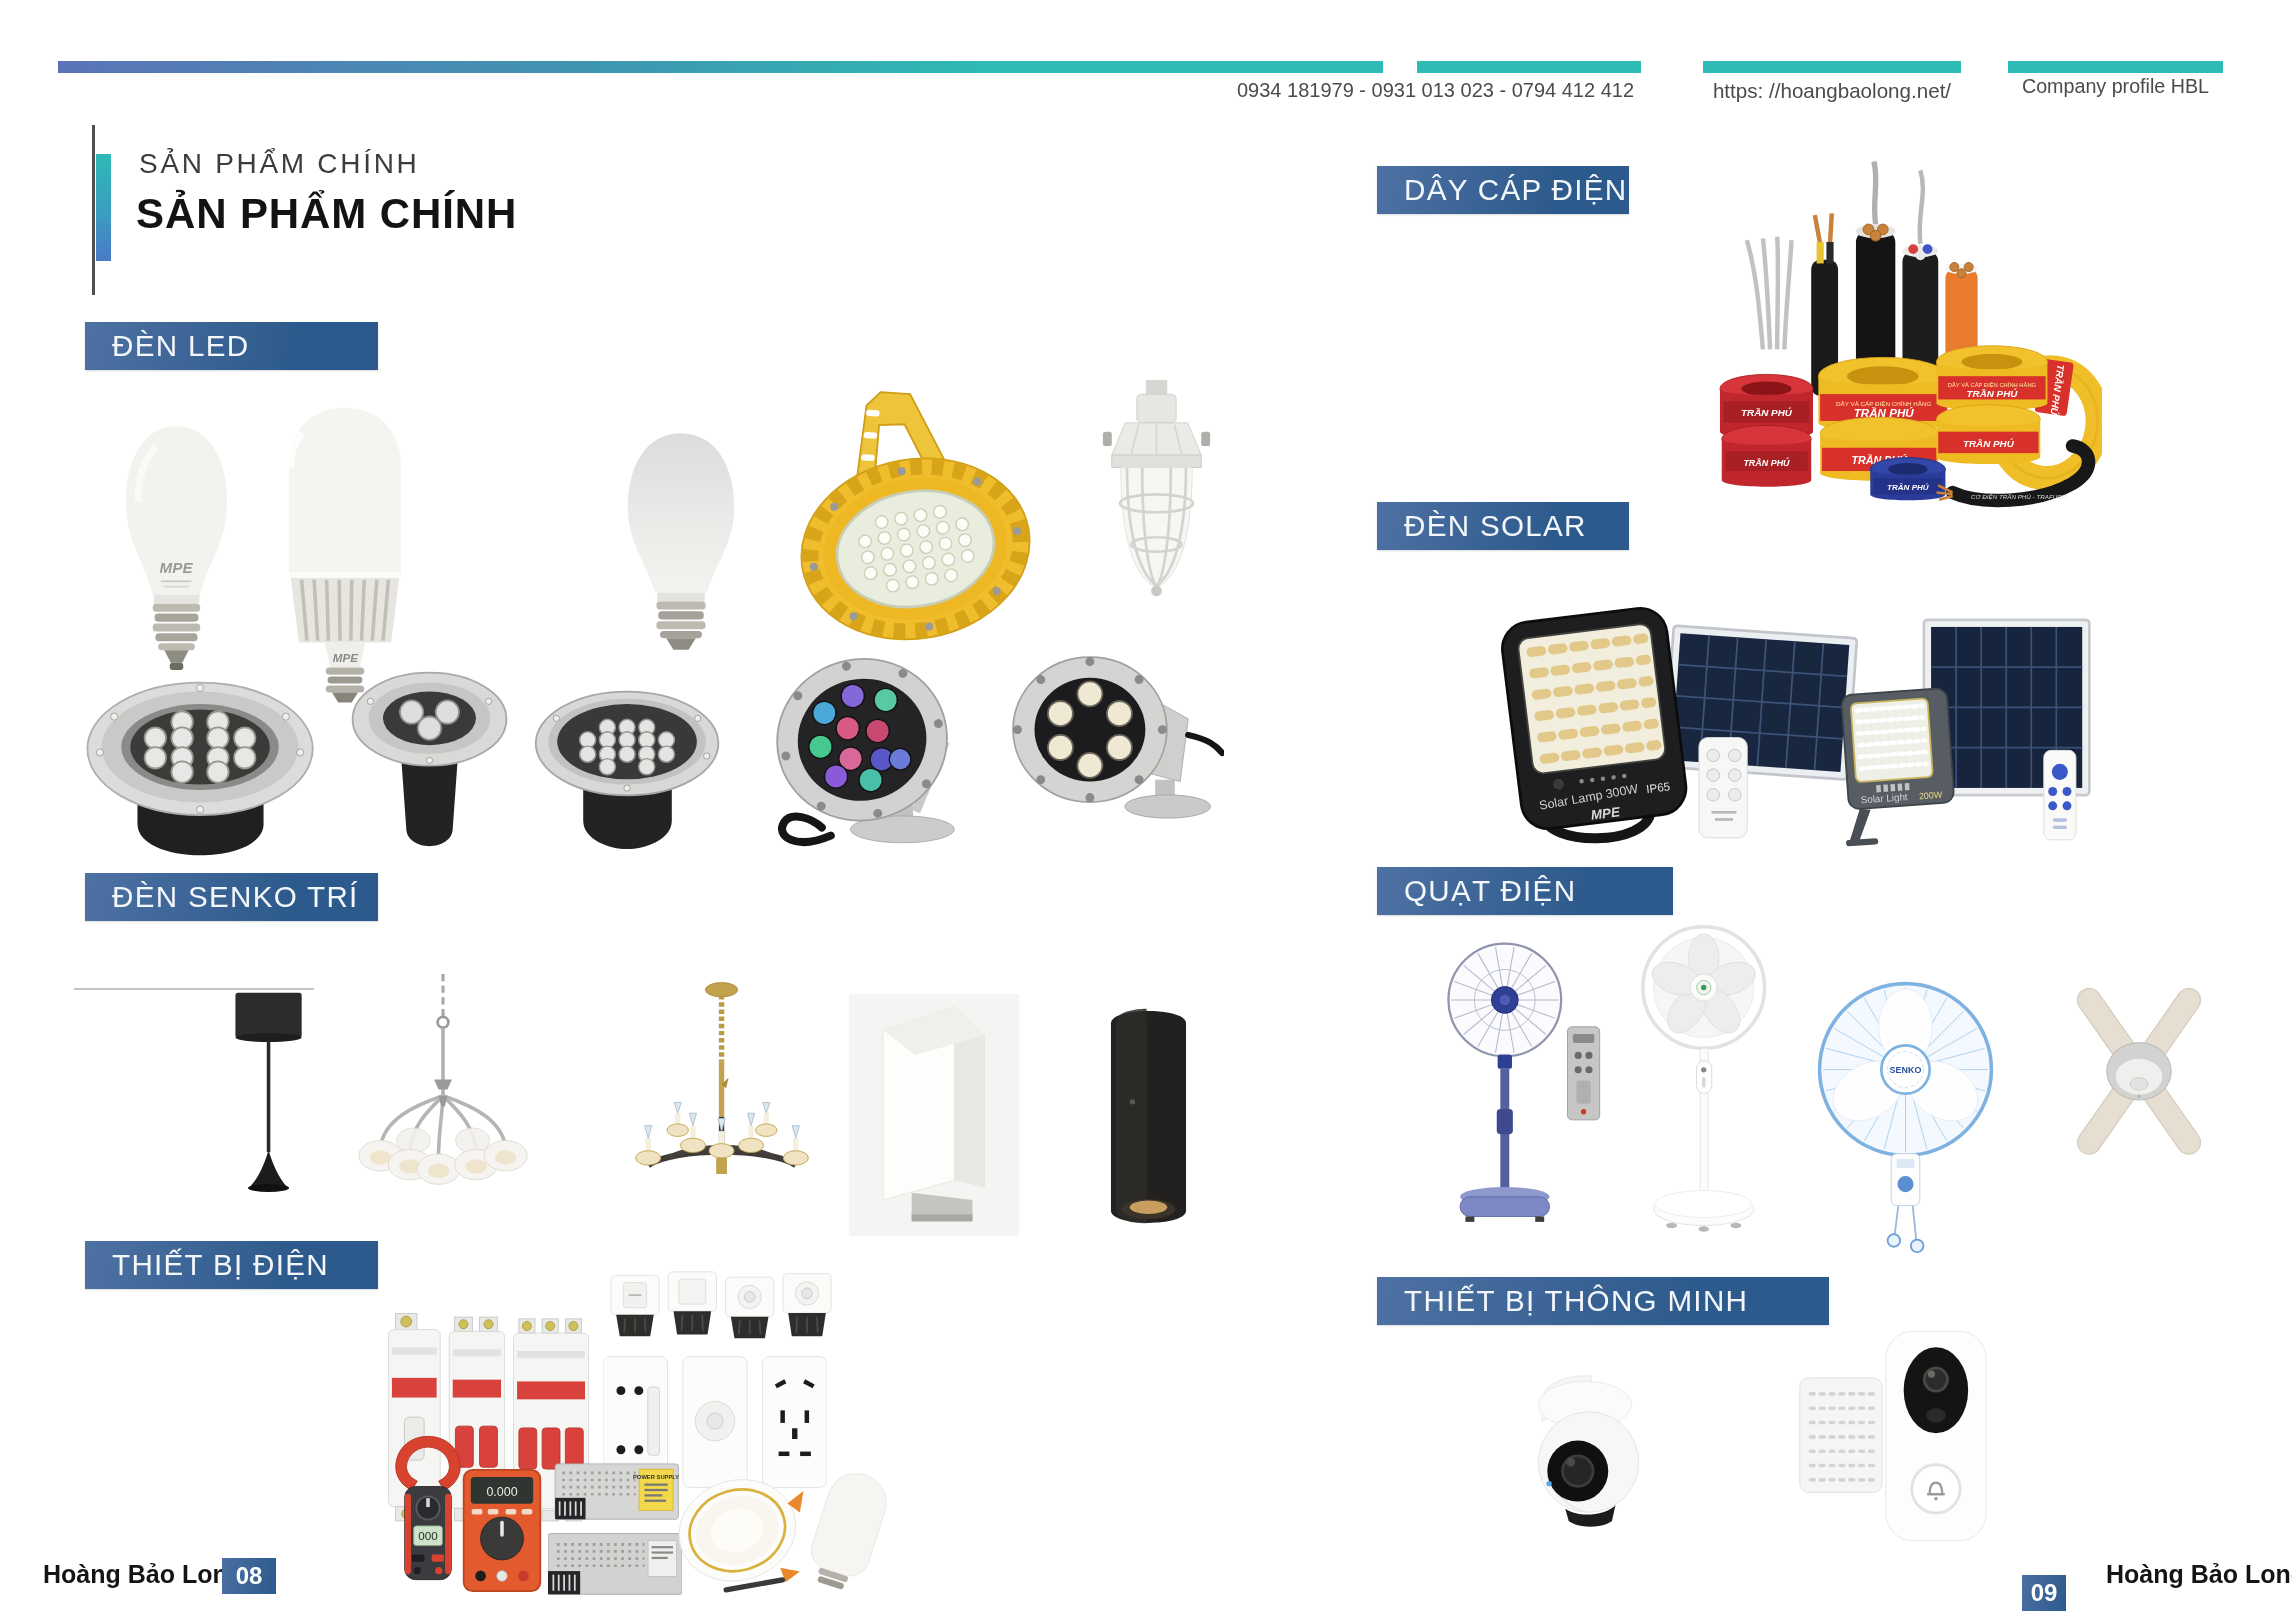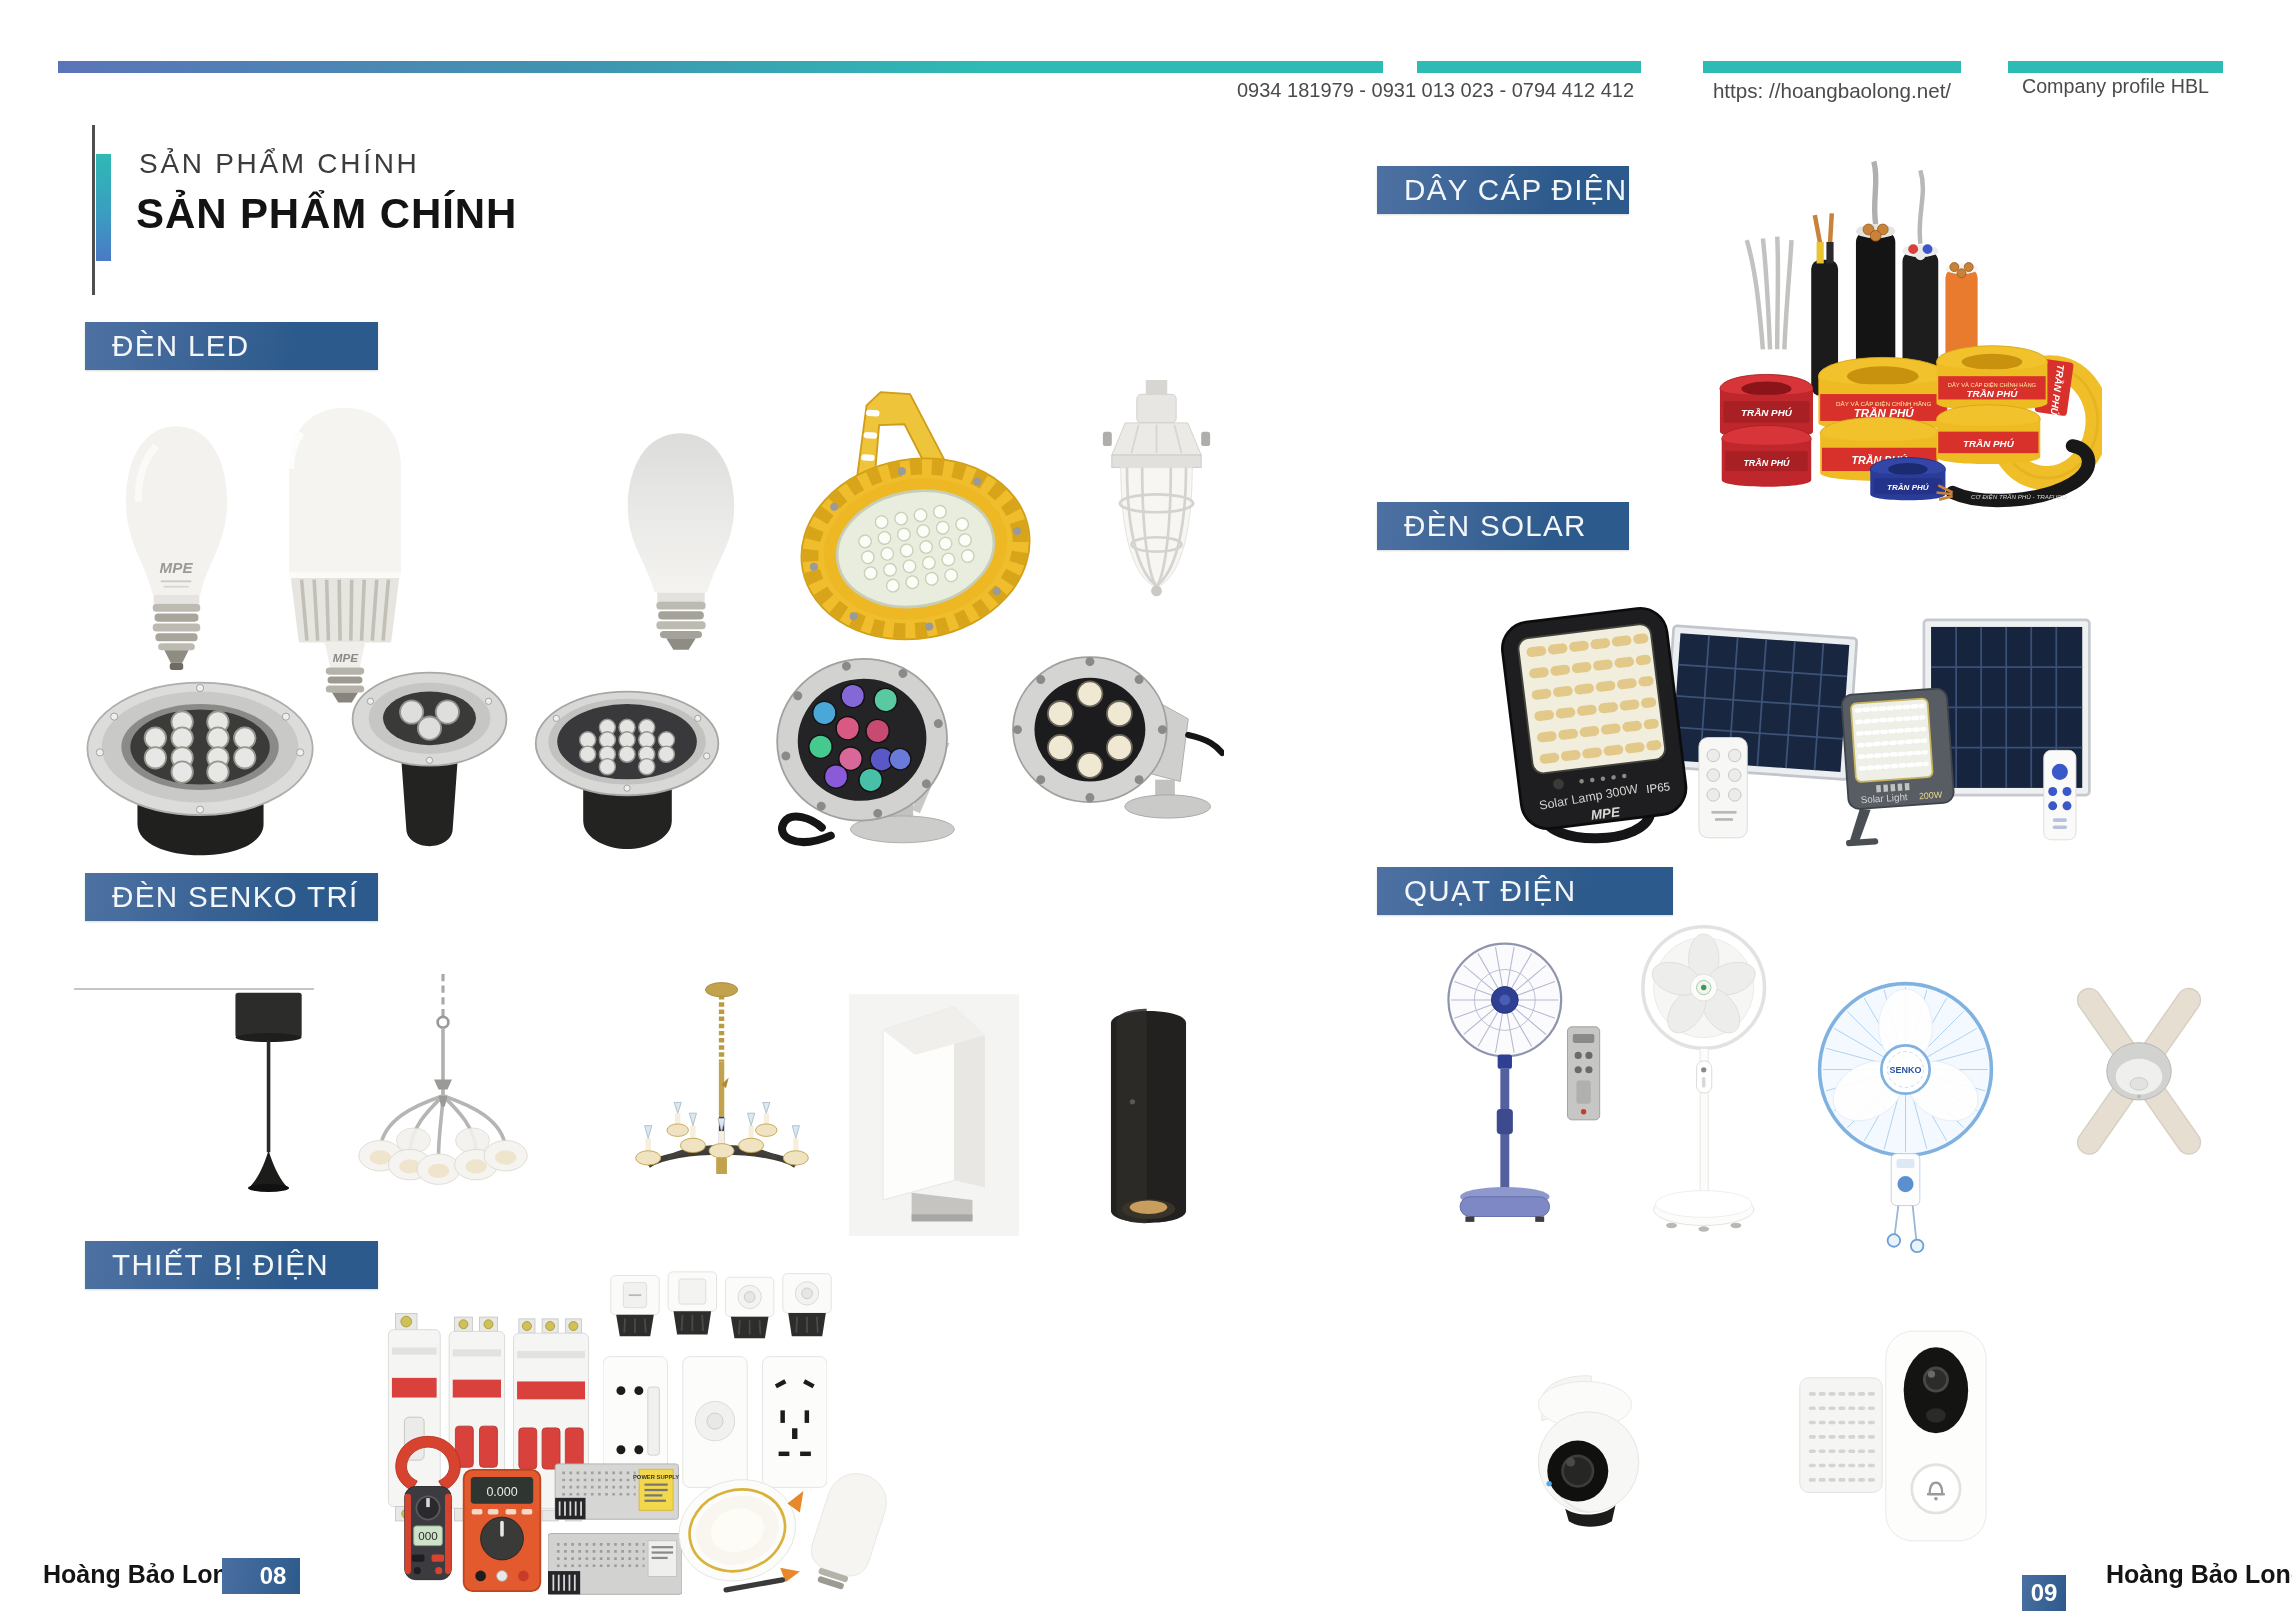--- a/index.html
+++ b/index.html
@@ -40,20 +40,21 @@
   <div class="abs title-accent" style="left:96px;top:154px;width:15px;height:107px;"></div>
   <div class="abs eyebrow" style="left:139px;top:148px;">SẢN PHẨM CHÍNH</div>
   <div class="abs main-title" style="left:136px;top:190px;">SẢN PHẨM CHÍNH</div>
 
   <div class="abs sec" style="left:85px;top:322px;width:293px;">ĐÈN LED</div>
   <div class="abs sec" style="left:85px;top:873px;width:293px;">ĐÈN SENKO TRÍ</div>
   <div class="abs sec" style="left:85px;top:1241px;width:293px;">THIẾT BỊ ĐIỆN</div>
   <div class="abs sec" style="left:1377px;top:166px;width:252px;">DÂY CÁP ĐIỆN</div>
   <div class="abs sec" style="left:1377px;top:502px;width:252px;">ĐÈN SOLAR</div>
   <div class="abs sec" style="left:1377px;top:867px;width:296px;text-align:center;">QUẠT ĐIỆN</div>
+  <div class="abs sec" style="left:1377px;top:1277px;width:452px;">THIẾT BỊ THÔNG MINH</div>
 
   <div class="abs" style="left:116px;top:419px;">
     <svg width="121" height="278" viewBox="0 0 135 310">
       <path d="M67 8 C104 8 124 45 124 92 C124 138 102 160 94 196 L41 196 C33 160 11 138 11 92 C11 45 31 8 67 8 Z" fill="#f3f2ee"></path>
       <path d="M45 30 C30 45 24 70 25 92" stroke="#fdfdfc" stroke-width="8" fill="none" opacity="0.7"></path>
       <text x="67" y="172" font-size="17" font-style="italic" font-weight="bold" fill="#9a9a98" text-anchor="middle">MPE</text>
       <rect x="50" y="180" width="34" height="2" fill="#c9c9c7"></rect>
         <rect x="53" y="186" width="28" height="2" fill="#d5d5d3"></rect>
       <rect x="42" y="196" width="51" height="10" fill="#e6e4e0"></rect>
       <g fill="#bdbab2">
@@ -1068,18 +1069,18 @@
       <circle cx="149" cy="56" r="4" fill="#6a6a68"></circle>
       <ellipse cx="154" cy="102" rx="11" ry="8" fill="#2a2a28"></ellipse>
       <circle cx="154" cy="184" r="27" fill="#ffffff" stroke="#e2e2e0" stroke-width="3"></circle>
       <path d="M147 190 C147 181 150 177 154 177 C158 177 161 181 161 190 Z" fill="none" stroke="#9a9a98" stroke-width="2.5"></path>
       <line x1="144" y1="190" x2="164" y2="190" stroke="#9a9a98" stroke-width="2.5"></line>
       <circle cx="154" cy="195" r="2" fill="#9a9a98"></circle>
     </svg>
   </div>
 
   <div class="abs fname" style="left:43px;top:1560px;">Hoàng Bảo Long</div>
-  <div class="abs badge" style="left:222px;top:1558px;width:54px;height:36px;padding-left:24px;">08</div>
+  <div class="abs badge" style="left:222px;top:1558px;width:54px;height:36px;">08</div>
   <div class="abs badge" style="left:2022px;top:1575px;width:44px;height:36px;">09</div>
   <div class="abs fname" style="left:2106px;top:1560px;">Hoàng Bảo Long</div>
 
 </div>
 
 
 </body></html>

